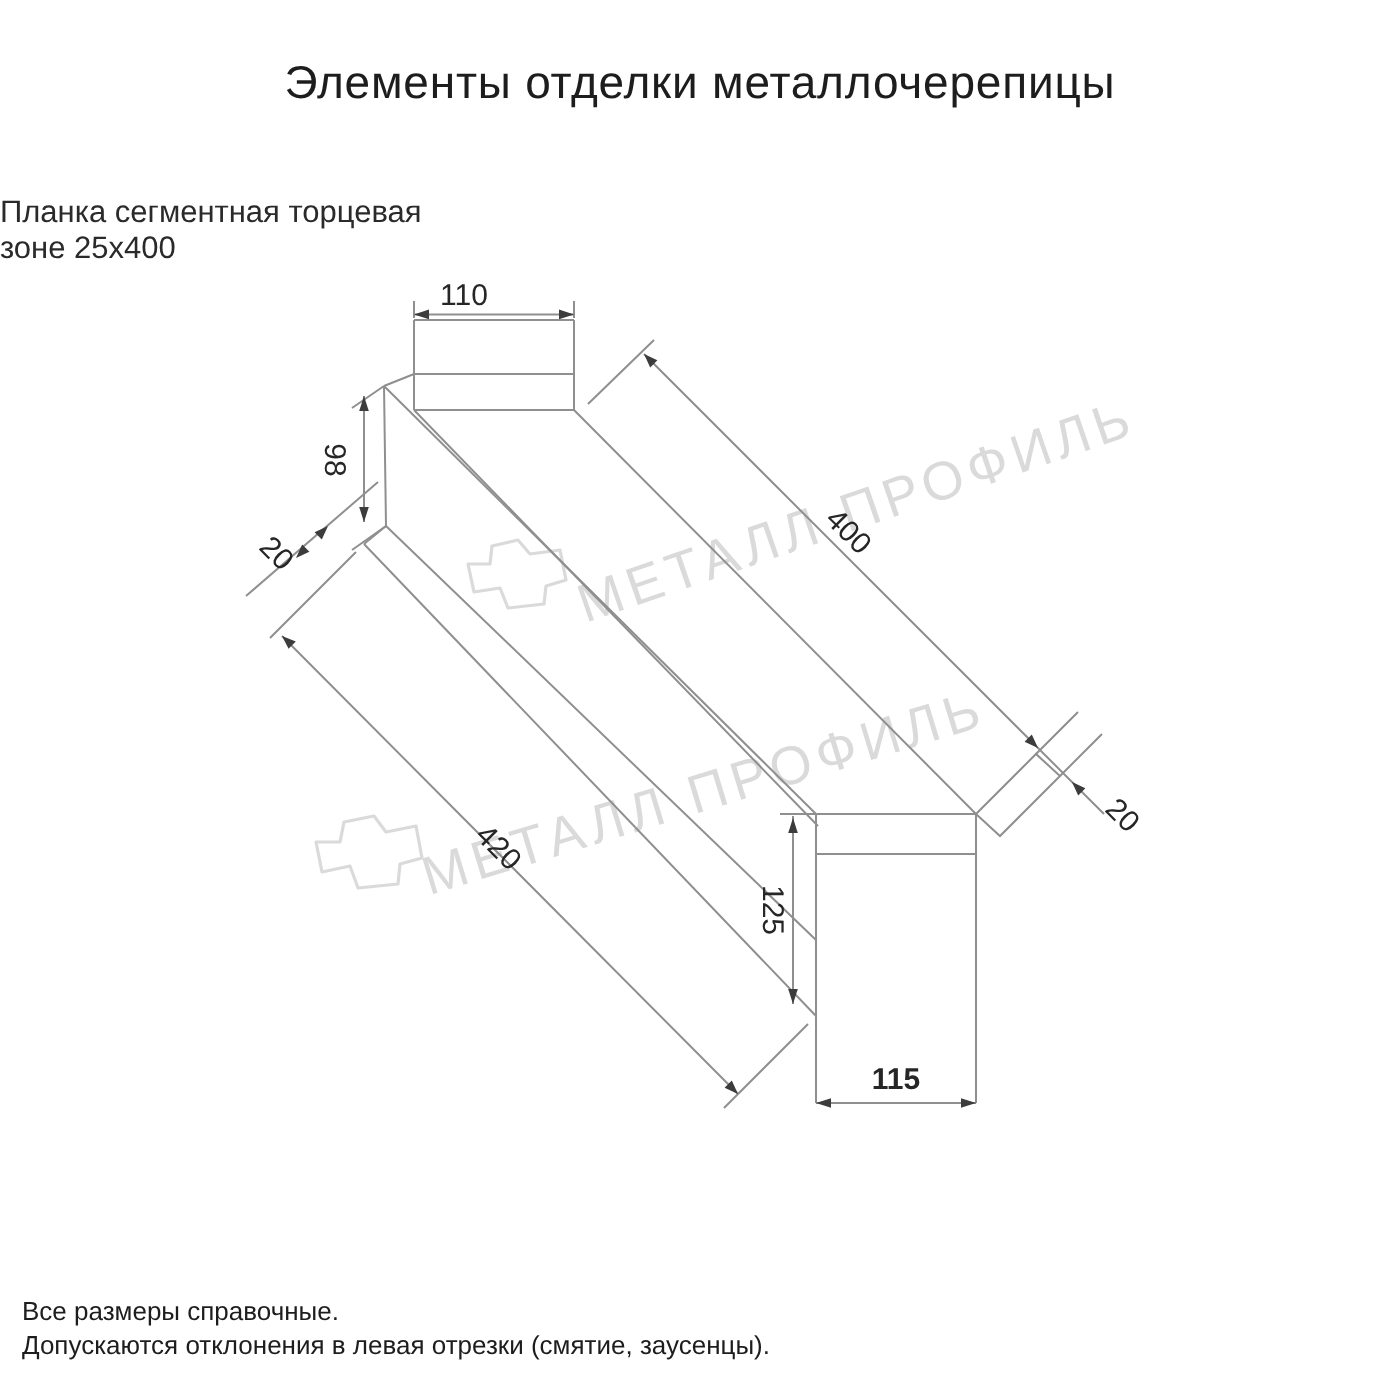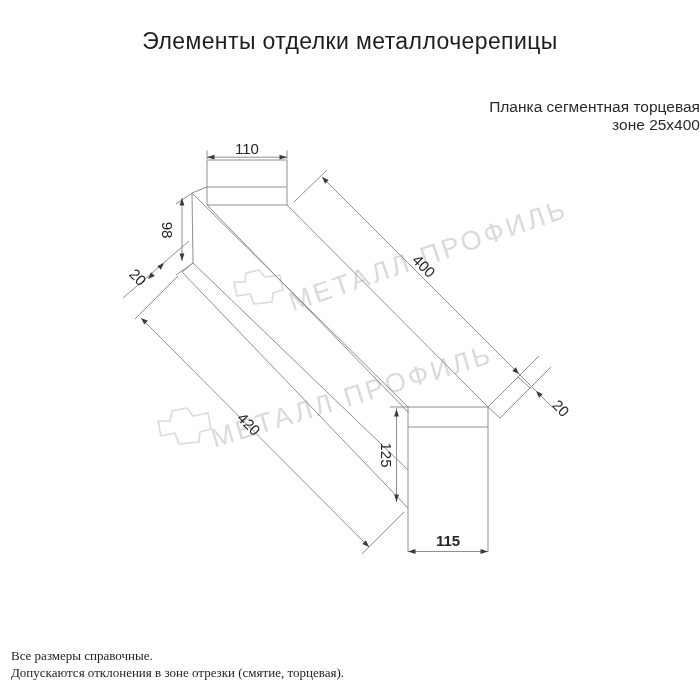--- a/index.html
+++ b/index.html
@@ -1,31 +1,31 @@
 <!DOCTYPE html>
 <html><head>
 <meta charset="utf-8">
 <style>
   html,body{margin:0;padding:0;background:#fff;}
   #stage{position:relative;width:700px;height:700px;background:#ffffff;overflow:hidden;
          font-family:"Liberation Sans", sans-serif;}
   .title{position:absolute;left:0;top:28px;width:700px;text-align:center;
          font-size:23px;color:#1d1d1d;letter-spacing:.4px;}
-  .subtitle{position:absolute;left:0;top:98px;width:700px;text-align:right;
+  .subtitle{position:absolute;left:0;top:98px;width:700px;text-align:left;
             font-size:15.5px;line-height:18px;color:#2a2a2a;}
   .dim{position:absolute;font-size:15px;color:#262626;white-space:nowrap;
        transform:translate(-50%,-50%);z-index:3;}
   .dim.r45{transform:translate(-50%,-50%) rotate(45deg);}
   .dim.r90{transform:translate(-50%,-50%) rotate(90deg);}
   .wm{position:absolute;font-size:27px;letter-spacing:3px;color:#dadada;
       white-space:nowrap;transform-origin:0 50%;z-index:1;}
   .wm1{left:290px;top:288px;transform:rotate(-19deg);}
   .wm2{left:212px;top:424px;transform:rotate(-17deg);}
   svg.draw{position:absolute;left:0;top:0;z-index:2;}
-  .notes{position:absolute;left:11px;top:648px;font-size:13px;line-height:16.5px;color:#1d1d1d;font-family:Liberation Serif, serif;}
+  .notes{position:absolute;left:11px;top:648px;font-size:13px;line-height:16.5px;color:#1d1d1d;}
 </style>
 </head>
 <body>
 
 <div id="stage">
 
   <div class="title">Элементы отделки металлочерепицы</div>
   <div class="subtitle">
     <div>Планка сегментная торцевая</div>
     <div>зоне 25х400</div>
@@ -85,27 +85,27 @@
       <path d="M141,318 L147.9,320.8 L144.3,324.4 Z"></path>
       <path d="M369,547 L365.9,540.3 L362.3,543.9 Z"></path>
       <path d="M322,177 L328.7,180.1 L325.1,183.7 Z"></path>
       <path d="M519,374 L515.9,367.3 L512.3,370.9 Z"></path>
       <path d="M536,391 L542.7,394.1 L539.1,397.7 Z"></path>
       <path d="M164,263 L160.9,269.7 L157.3,266.1 Z"></path>
       <path d="M148,279 L154.7,275.9 L151.1,272.3 Z"></path>
     </g>
   </svg>
 
-  <div class="dim" style="left:247px;top:148px;text-align:right;">110</div>
+  <div class="dim" style="left:232px;top:148px;text-align:right;">110</div>
   <div class="dim r90" style="left:167px;top:230px;">98</div>
   <div class="dim r45" style="left:138px;top:277px;">20</div>
   <div class="dim r45" style="left:424px;top:266px;">400</div>
   <div class="dim r45" style="left:249px;top:424px;">420</div>
   <div class="dim r45" style="left:561px;top:408px;">20</div>
   <div class="dim r90" style="left:386px;top:455px;">125</div>
   <div class="dim" style="left:448px;top:540px;font-weight:bold;">115</div>
 
   <div class="notes">
     <div>Все размеры справочные.</div>
-    <div>Допускаются отклонения в зоне отрезки (смятие, торцевая).</div>
+    <div>Допускаются отклонения в левая отрезки (смятие, заусенцы).</div>
   </div>
 
 </div>
 
 </body></html>

